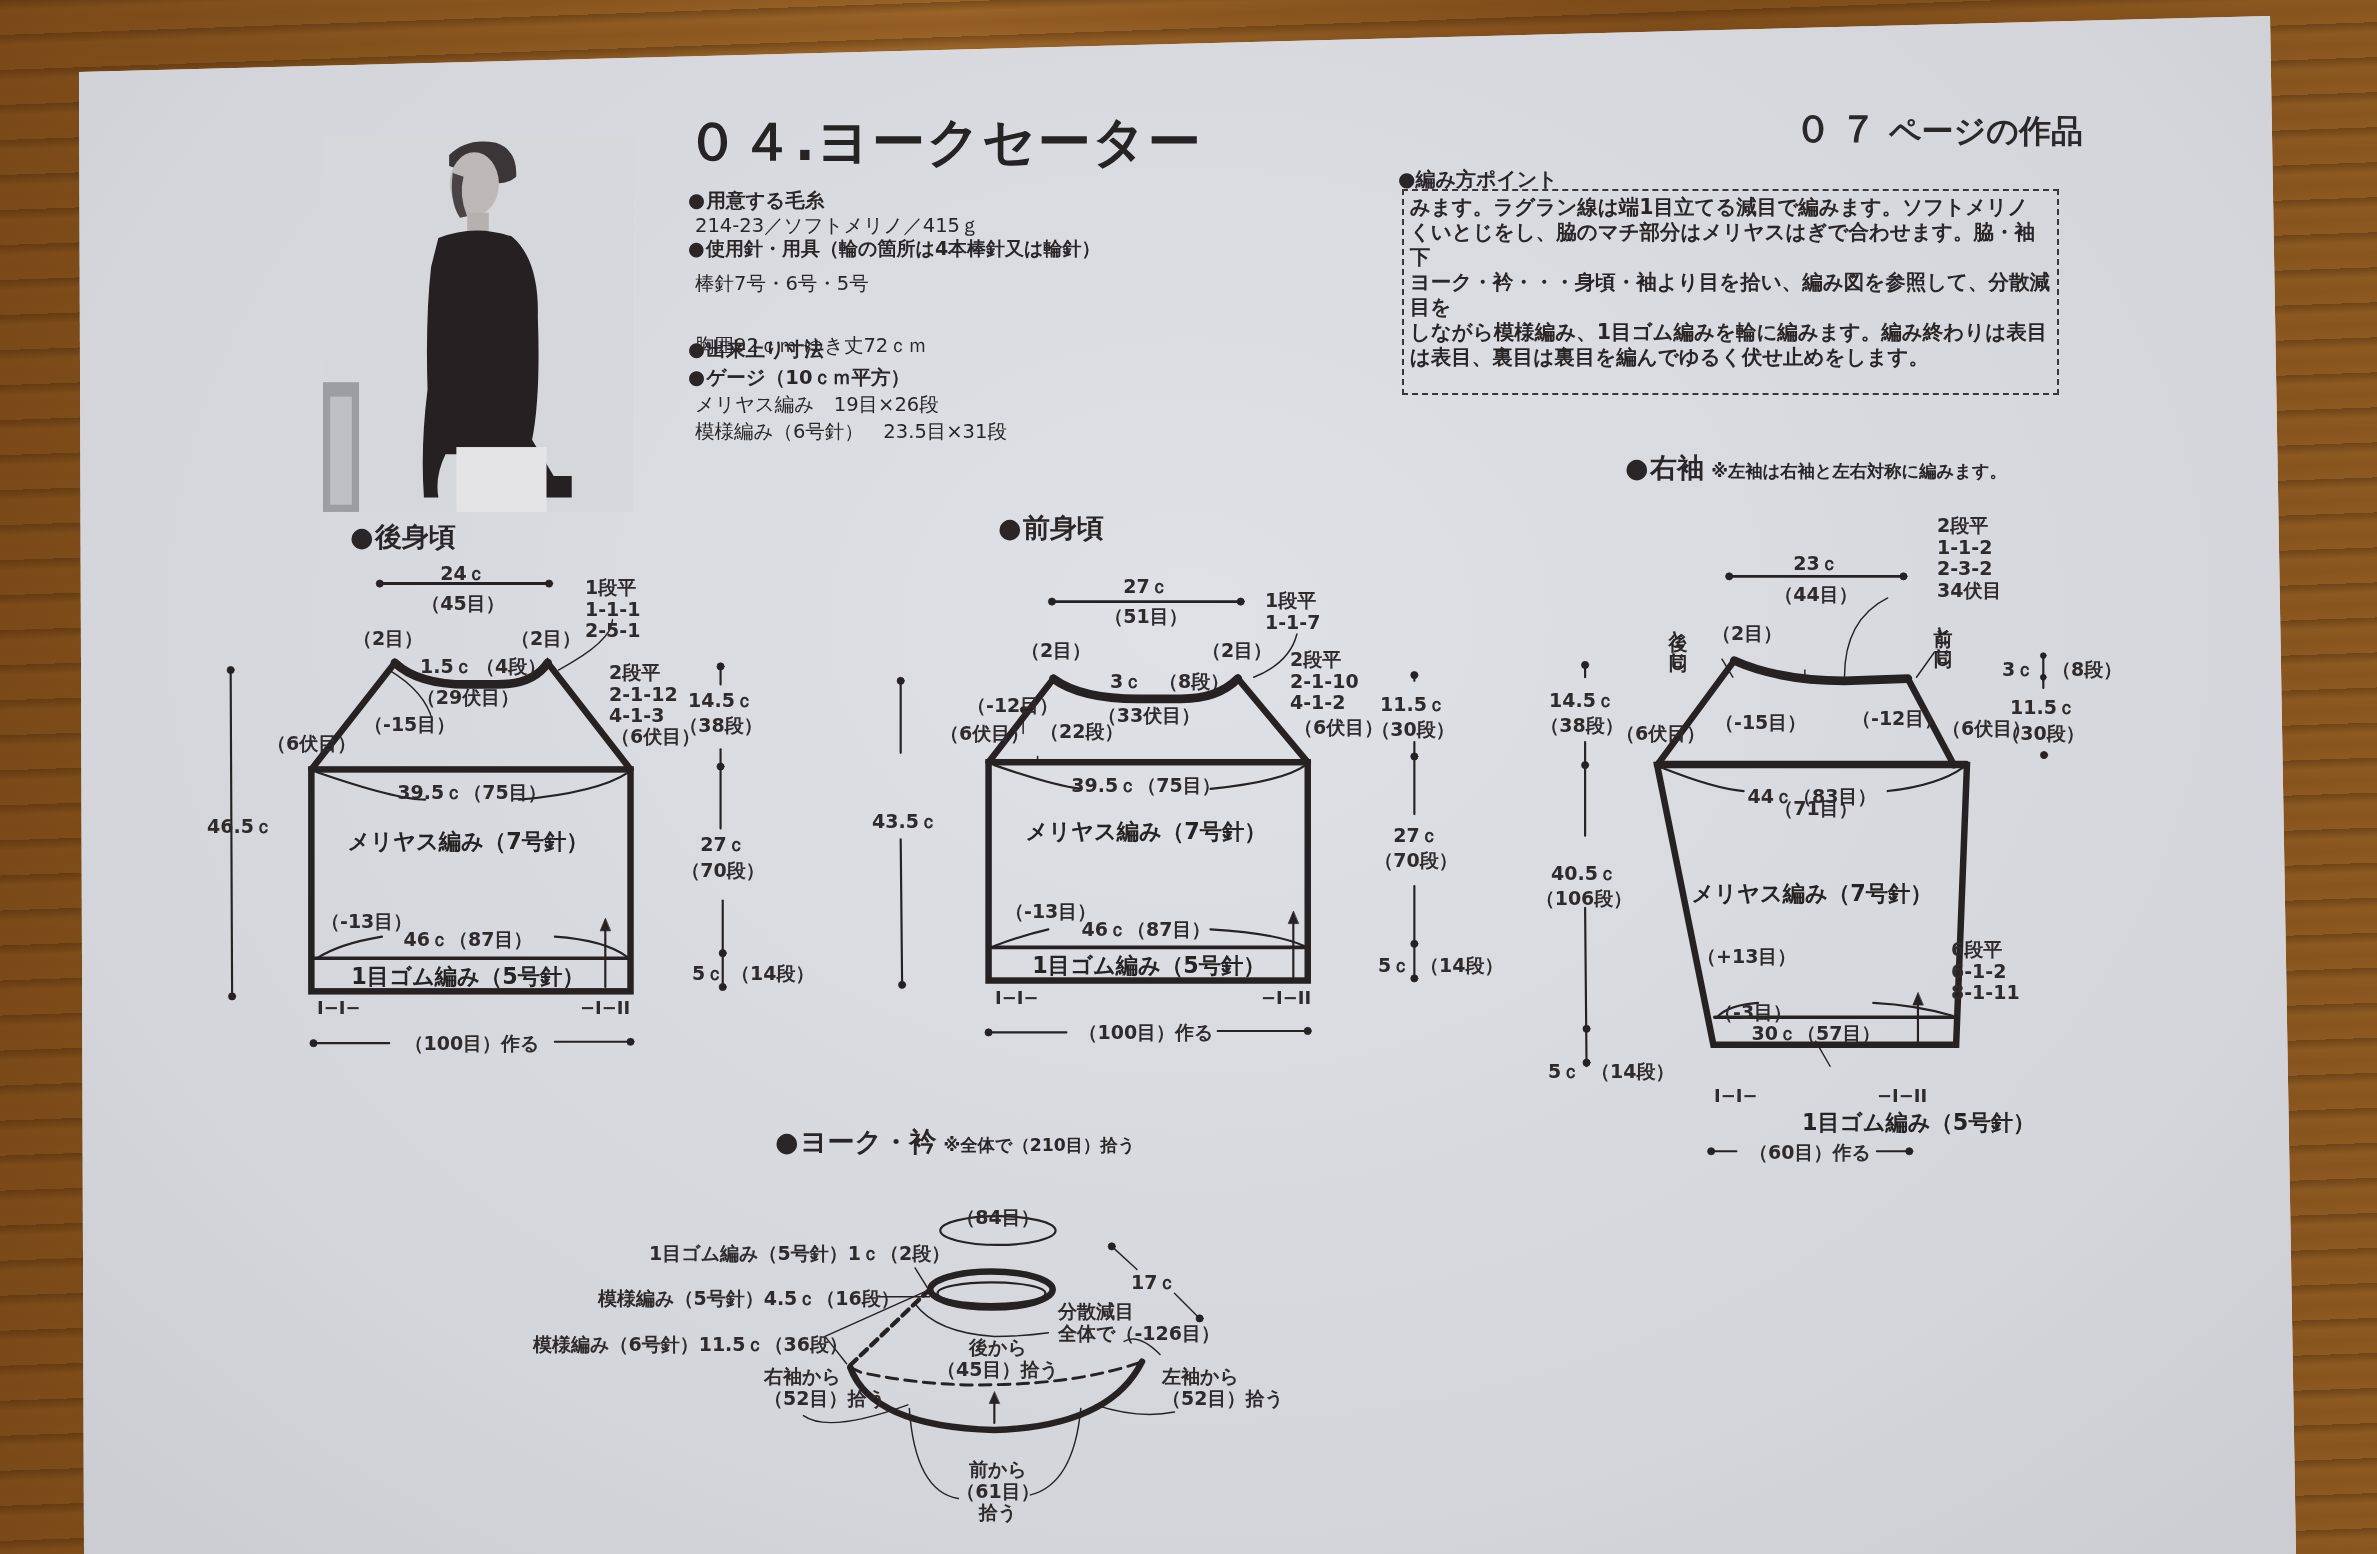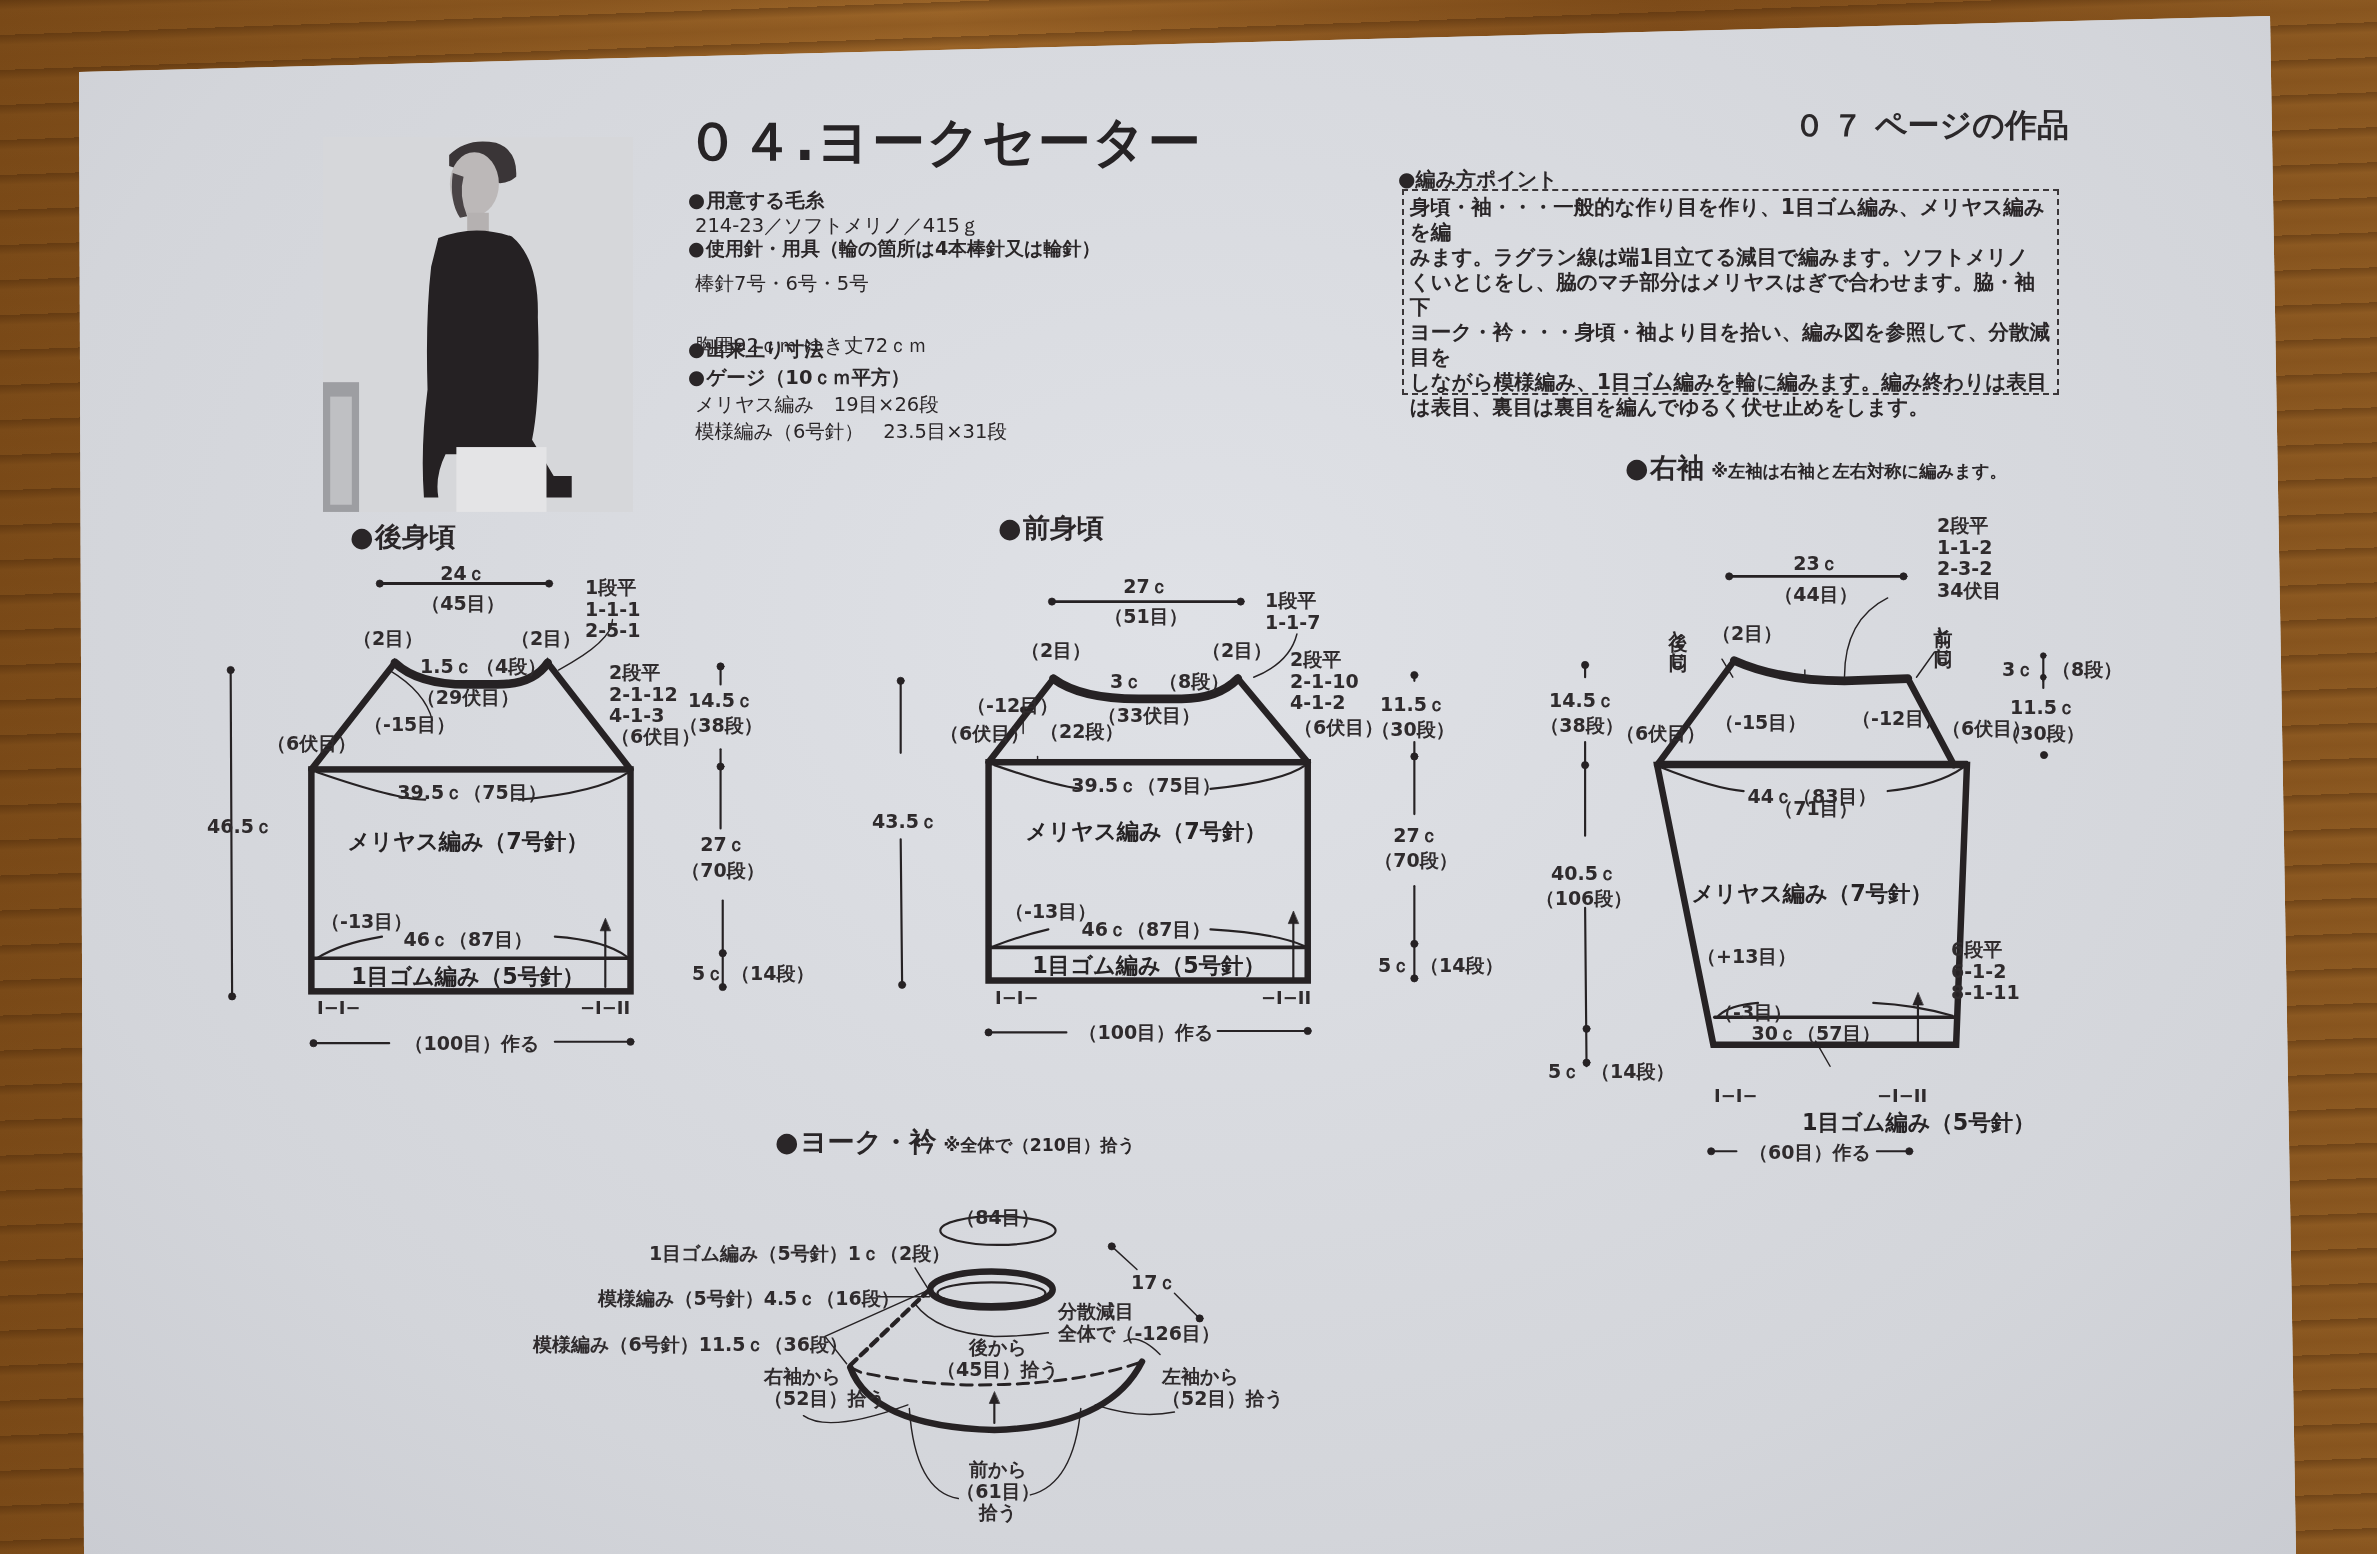--- a/index.html
+++ b/index.html
@@ -14,21 +14,21 @@
   }
   .paper {
     position: absolute; left: 0; top: 0; width: 2377px; height: 1554px;
     clip-path: polygon(79px 72px, 2270px 16px, 2296px 1554px, 84px 1554px);
     background: #d7d9de;
     background-image: radial-gradient(ellipse at 50% 40%, #dfe1e6 0%, #d3d5da 70%, #c9cbd1 100%);
   }
   .abs { position: absolute; white-space: nowrap; }
   .title { font-size: 53px; font-weight: bold; letter-spacing: 1.4px; color: #262325; }
   .pageref { font-size: 32px; font-weight: bold; color: #2b282a; }
-  .pageref .num { font-size: 31px; letter-spacing: 7.2px; margin-right: 4.3px; }
+  .pageref .num { font-size: 38px; letter-spacing: 7.2px; margin-right: 4.3px; }
   .spec-h { font-size: 19.5px; font-weight: bold; }
   .spec-v { font-size: 19.5px; }
   .spec-h::before, .sec-h::before { content: "●"; margin-right: 1.4px; }
   .sec-h { font-size: 27px; font-weight: bold; }
   .sec-note { font-size: 17.3px; font-weight: bold; margin-left: 7.2px; }
   .points-box {
     position: absolute; left: 1402px; top: 189px; width: 657px; height: 206px;
     border: 2.2px dashed #3a3638; box-sizing: border-box; padding: 4.3px 5.8px;
     font-size: 20.5px; font-weight: bold; line-height: 25px; white-space: normal;
   }
@@ -76,21 +76,20 @@
   <div class="abs spec-h" style="left:688px; top:236px; font-size:19px;">使用針・用具（輪の箇所は4本棒針又は輪針）</div>
   <div class="abs spec-v" style="left:695px; top:270px;">棒針7号・6号・5号</div>
   <div class="abs spec-h" style="left:688px; top:304px;margin-top:32px;">出来上り寸法</div>
   <div class="abs spec-v" style="left:695px; top:332px;">胸囲92ｃｍ ゆき丈72ｃｍ</div>
   <div class="abs spec-h" style="left:688px; top:364px;">ゲージ（10ｃｍ平方）</div>
   <div class="abs spec-v" style="left:695px; top:391px;">メリヤス編み　19目×26段</div>
   <div class="abs spec-v" style="left:695px; top:418px;">模様編み（6号針）　23.5目×31段</div>
 
   <div class="abs points-h" style="left:1398px; top:166px;">編み方ポイント</div>
   <div class="points-box">
-    <div>身頃・袖・・・一般的な作り目を作り、1目ゴム編み、メリヤス編みを編</div>
     <div>みます。ラグラン線は端1目立てる減目で編みます。ソフトメリノ</div>
     <div>くいとじをし、脇のマチ部分はメリヤスはぎで合わせます。脇・袖下</div>
     <div>ヨーク・衿・・・身頃・袖より目を拾い、編み図を参照して、分散減目を</div>
     <div>しながら模様編み、1目ゴム編みを輪に編みます。編み終わりは表目</div>
     <div>は表目、裏目は裏目を編んでゆるく伏せ止めをします。</div>
   </div>
 
   <svg width="2377" height="1554" viewBox="0 0 3299 2157">
     <g stroke="#262224" fill="none" stroke-linecap="round">
 

